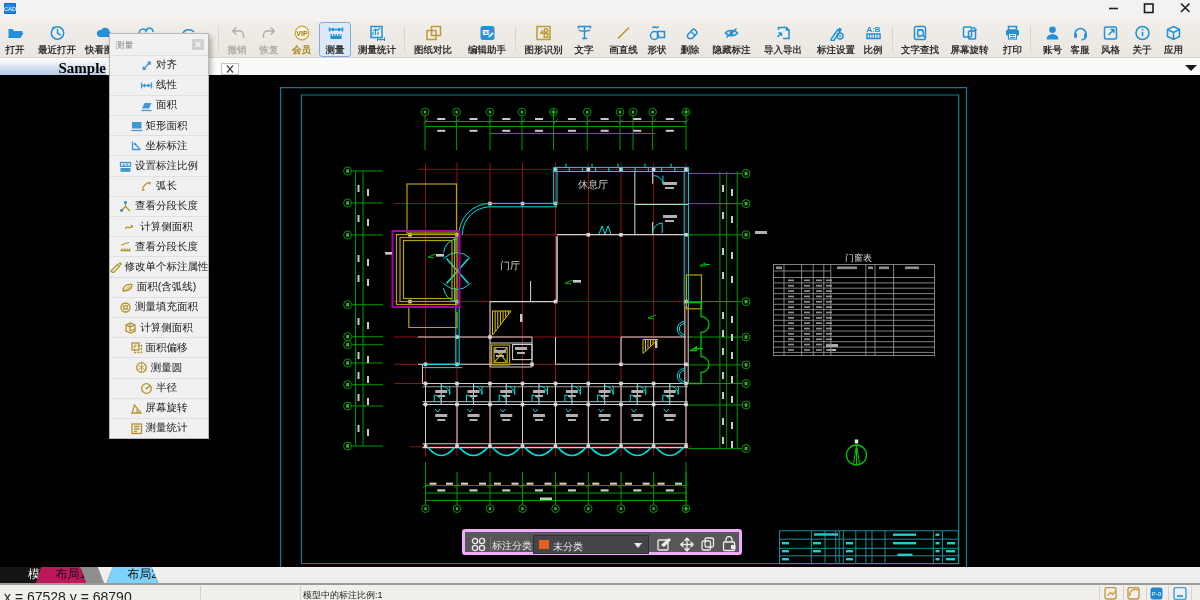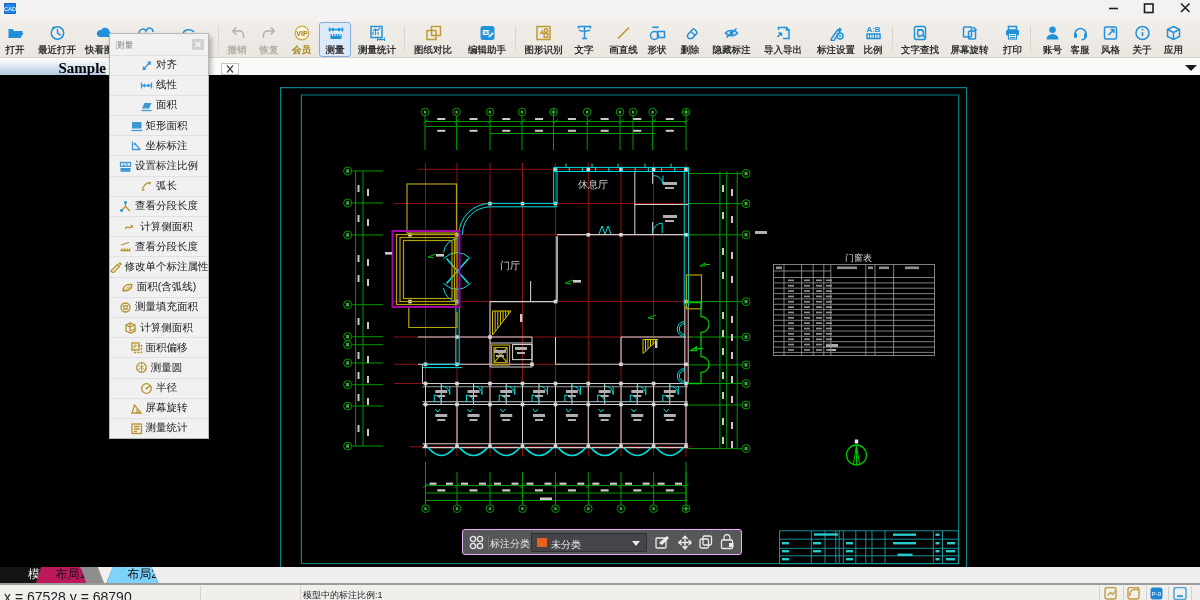--- a/index.html
+++ b/index.html
@@ -12,21 +12,21 @@
 .ti svg{display:block;margin:0 auto 3px}
 .ti.dis{color:#b3aea8}
 .tsep{position:absolute;top:5px;width:1px;height:27px;background:#d9d5cf}
 #mbtn{position:absolute;left:319px;top:1px;width:32px;height:35px;background:#dce9f8;border:1px solid #86aedb;border-radius:3px}
 #tabrow{position:absolute;left:0;top:58px;width:1200px;height:17px;background:#fafaf9;border-top:1px solid #fff}
 #stab{position:absolute;left:0;top:1.5px;width:106px;height:15.5px;background:linear-gradient(#f3f7fb,#b6c9e3);border-bottom:1px solid #7e90ac;text-align:right;font-family:"Liberation Serif",serif;font-weight:bold;font-size:15px;line-height:15px;color:#000}
 #tclose{position:absolute;left:221px;top:3.5px;width:18px;height:12px;background:#fdfdfd;border:1px solid #c4c4c4;color:#333;font-size:9px;line-height:10px;text-align:center}
 #tarr{position:absolute;left:1185px;top:6px;width:0;height:0;border-left:6px solid transparent;border-right:6px solid transparent;border-top:6px solid #1a1a1a}
 #cad{position:absolute;left:0;top:75px}
 #tip{position:absolute;left:450px;top:78px;width:307px;height:20px;background:#4f608f;color:#fff;font-size:11px;font-weight:bold;text-align:center;line-height:20px}
-#cbar{position:absolute;left:462px;top:529px;width:280px;height:25.5px;background:#57575a;border-radius:3px;border:1px solid #f0abfc}
+#cbar{position:absolute;left:462px;top:529px;width:280px;height:25.5px;background:#57575a;border-radius:3px;border:3px solid #f0abfc}
 #cbar .lbl{position:absolute;color:#e8e8e8;font-size:10px;top:7px}
 #cdrop{position:absolute;left:68px;top:3px;width:116px;height:19px;background:#454549;border:1px solid #313134;border-radius:0}
 #cdrop .sw{position:absolute;left:5px;top:4px;width:10px;height:9px;background:#e8611c}
 #cdrop .dt{position:absolute;left:19px;top:4px;color:#efefef;font-size:10px}
 #cdrop .ar{position:absolute;right:6px;top:7px;width:0;height:0;border-left:4px solid transparent;border-right:4px solid transparent;border-top:5px solid #e8e8e8}
 #mtabs{position:absolute;left:0;top:567px;width:1200px;height:16px;background:#f0efed}
 .mt{position:absolute;top:0;height:16px;font-size:12px;text-align:right;line-height:15px}
 #status{position:absolute;left:0;top:583px;width:1200px;height:17px;background:#f1efec;border-top:2px solid #9a9a9a;font-size:11.5px;color:#222}
 #status .xy{position:absolute;left:4px;top:4px;font-size:14px;color:#222}
 #status .sc{position:absolute;left:303px;top:4px;font-size:9px;color:#222}

